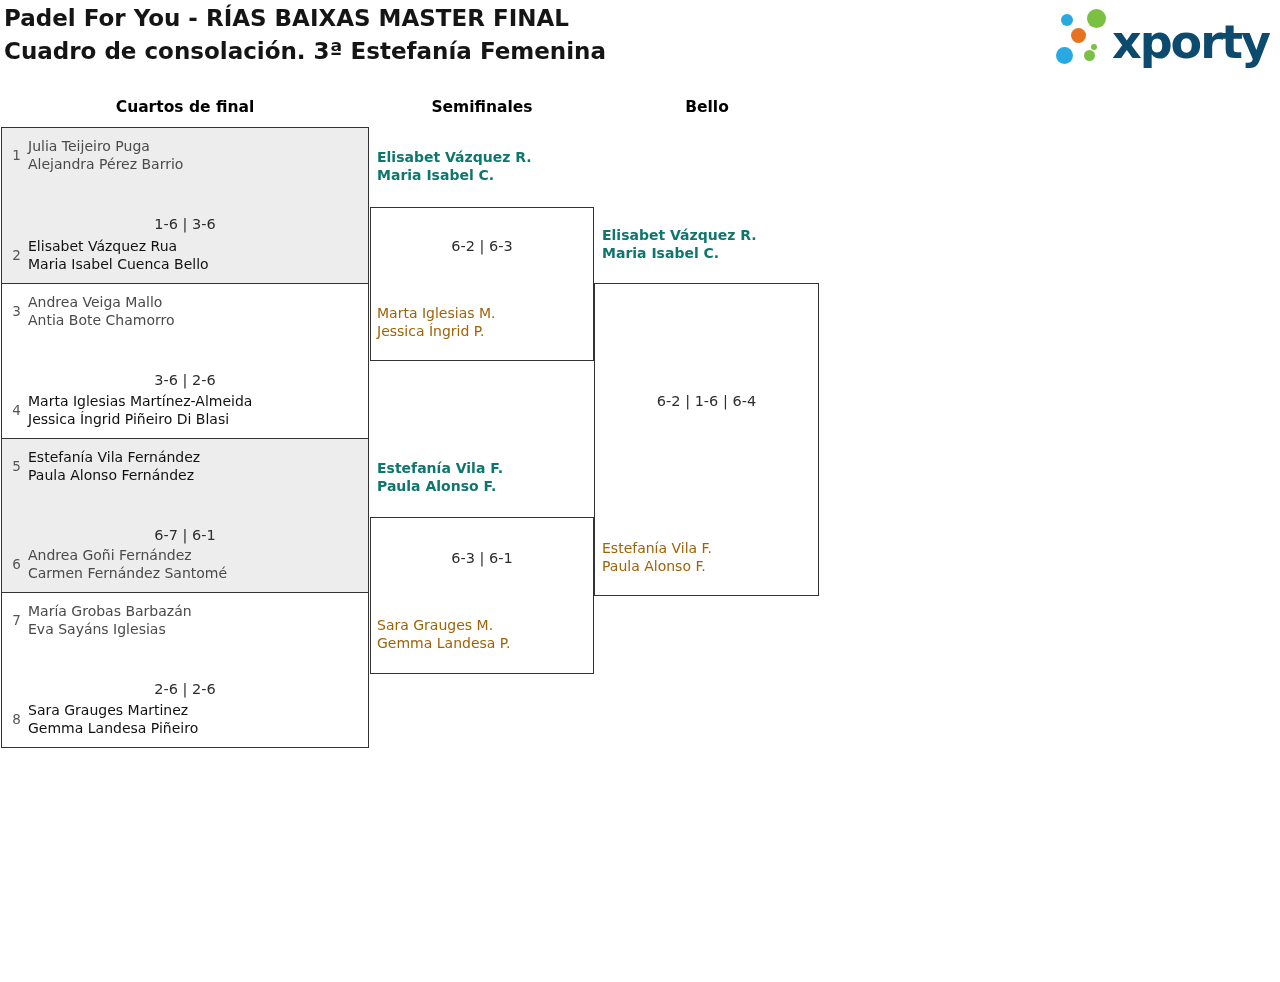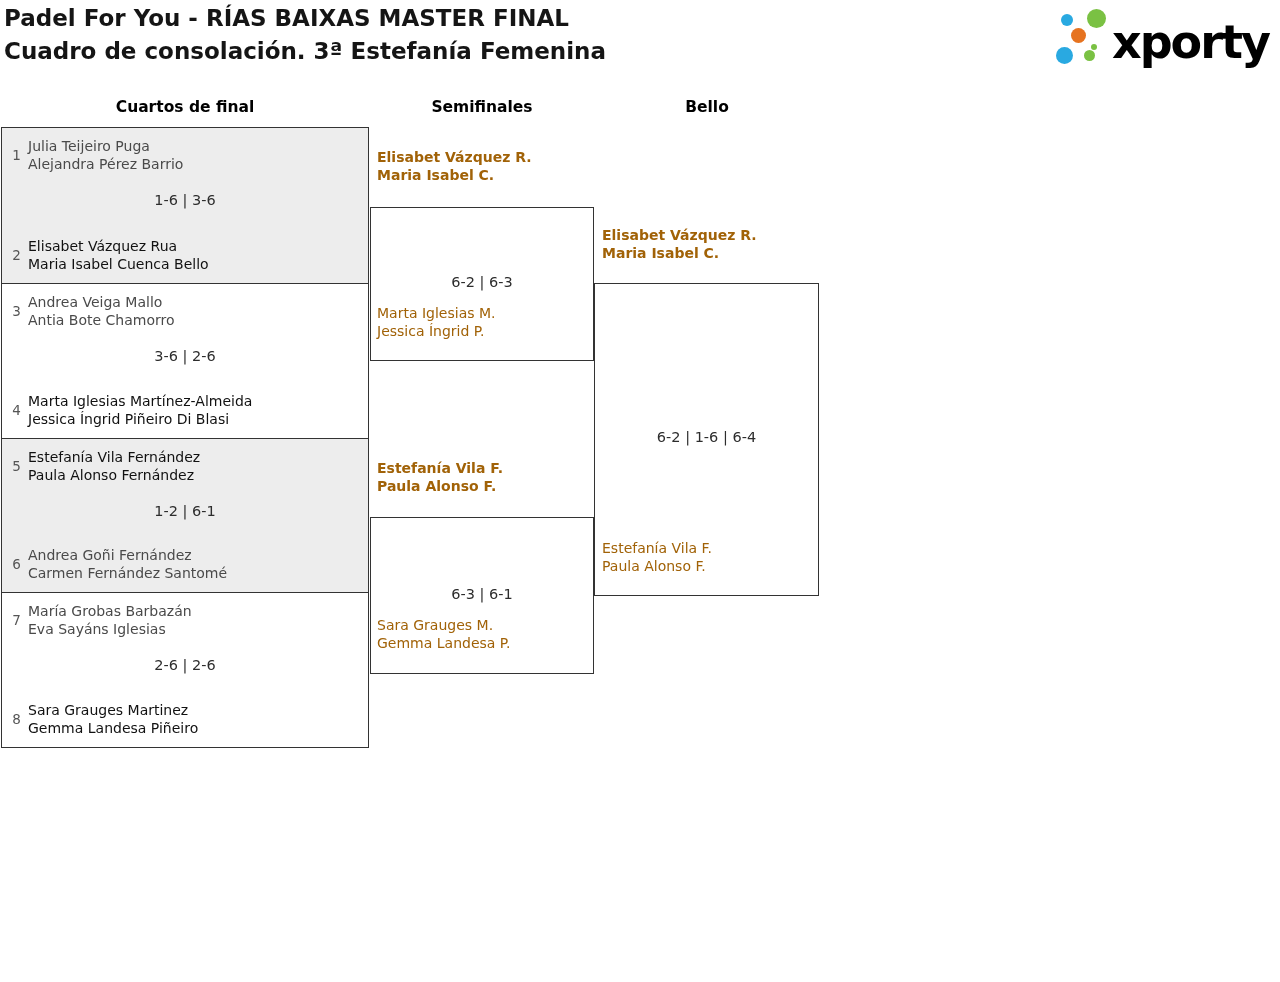--- a/index.html
+++ b/index.html
@@ -14,21 +14,21 @@
            line-height:33px; color:#151515; letter-spacing:0; }
   .logo { position:absolute; left:1048px; top:6px; width:230px; height:70px; cursor:pointer; }
   .logo .dot { position:absolute; border-radius:50%; }
   .dot-blue-sm   { left:13px; top:8px;  width:12px; height:12px; background:#29a9e1; }
   .dot-green-lg  { left:39px; top:3px;  width:19px; height:19px; background:#7ac143; }
   .dot-orange    { left:23px; top:22px; width:15px; height:15px; background:#e67320; }
   .dot-green-xs  { left:43px; top:38px; width:6px;  height:6px;  background:#7ac143; }
   .dot-blue-lg   { left:8px;  top:41px; width:17px; height:17px; background:#29a9e1; }
   .dot-green-sm  { left:36px; top:44px; width:11px; height:11px; background:#7ac143; }
   .logo-text { position:absolute; left:64px; top:9px; font-size:46px; font-weight:700;
-               color:#000000; letter-spacing:-2px; }
+               color:#0c4a6e; letter-spacing:-2px; }
   
   .round-header { position:absolute; top:98px; text-align:center; font-size:15.5px;
                   font-weight:700; color:#000000; }
   .rh-1 { left:0;     width:370px; }
   .rh-2 { left:370px; width:224px; }
   .rh-3 { left:594px; width:226px; }
   
   .box { position:absolute; border:1px solid #333; background:#ffffff; }
   .box.shaded { background:#ededed; }
   .qf { left:1px; width:368px; }
@@ -37,30 +37,30 @@
   .qf-3 { top:438px; height:155px; }
   .qf-4 { top:592px; height:156px; }
   .team-row { position:absolute; left:8px; right:8px; display:flex;
               align-items:center; gap:5px; }
   .team-row.top    { top:9px; }
   .team-row.bottom { bottom:10px; }
   .seed { flex:none; width:13px; text-align:center; font-size:13.5px; color:#555; }
   .team-names { font-size:14px; line-height:18px; color:#4a4a4a; }
   .team-names.winner { font-weight:400; color:#111; }
   .score { position:absolute; left:0; width:100%; text-align:center;
-           font-size:14.5px; color:#2d2d2d; }
+           font-size:14.5px; color:#2d2d2d;margin-top:24px; }
   .qf .score { top:64px; }
   
   .fl { position:absolute; font-size:14px; line-height:18px; color:#a16207; }
-  .fl.winner { font-weight:700; color:#a16207; }
+  .fl.winner { font-weight:700; color:#0f766e; }
   .sf-box { left:370px; width:224px; }
   .sf1-box { top:207px; height:154px; }
   .sf2-box { top:517px; height:157px; }
   .f-box  { left:594px; width:225px; top:283px; height:313px; }
-  .sc-abs { position:absolute; text-align:center; font-size:14.5px; color:#2d2d2d;margin-top:36px; }
+  .sc-abs { position:absolute; text-align:center; font-size:14.5px; color:#2d2d2d; }
   .sc-sf  { left:370px; width:224px; }
   .sc-f   { left:594px; width:225px; }
 </style>
 </head>
 <body>
 
 <div class="page">
 
   <div class="title">
     <div>Padel For You - RÍAS BAIXAS MASTER FINAL</div>
@@ -118,21 +118,21 @@
   </div>
 
   <div class="box qf qf-3 shaded">
     <div class="team-row top">
       <span class="seed">5</span>
       <span class="team-names winner">
         <div>Estefanía Vila Fernández</div>
         <div>Paula Alonso Fernández</div>
       </span>
     </div>
-    <div class="score">1-2 | 6-1</div>
+    <div class="score">6-7 | 6-1</div>
     <div class="team-row bottom">
       <span class="seed">6</span>
       <span class="team-names">
         <div>Andrea Goñi Fernández</div>
         <div>Carmen Fernández Santomé</div>
       </span>
     </div>
   </div>
 
   <div class="box qf qf-4">

